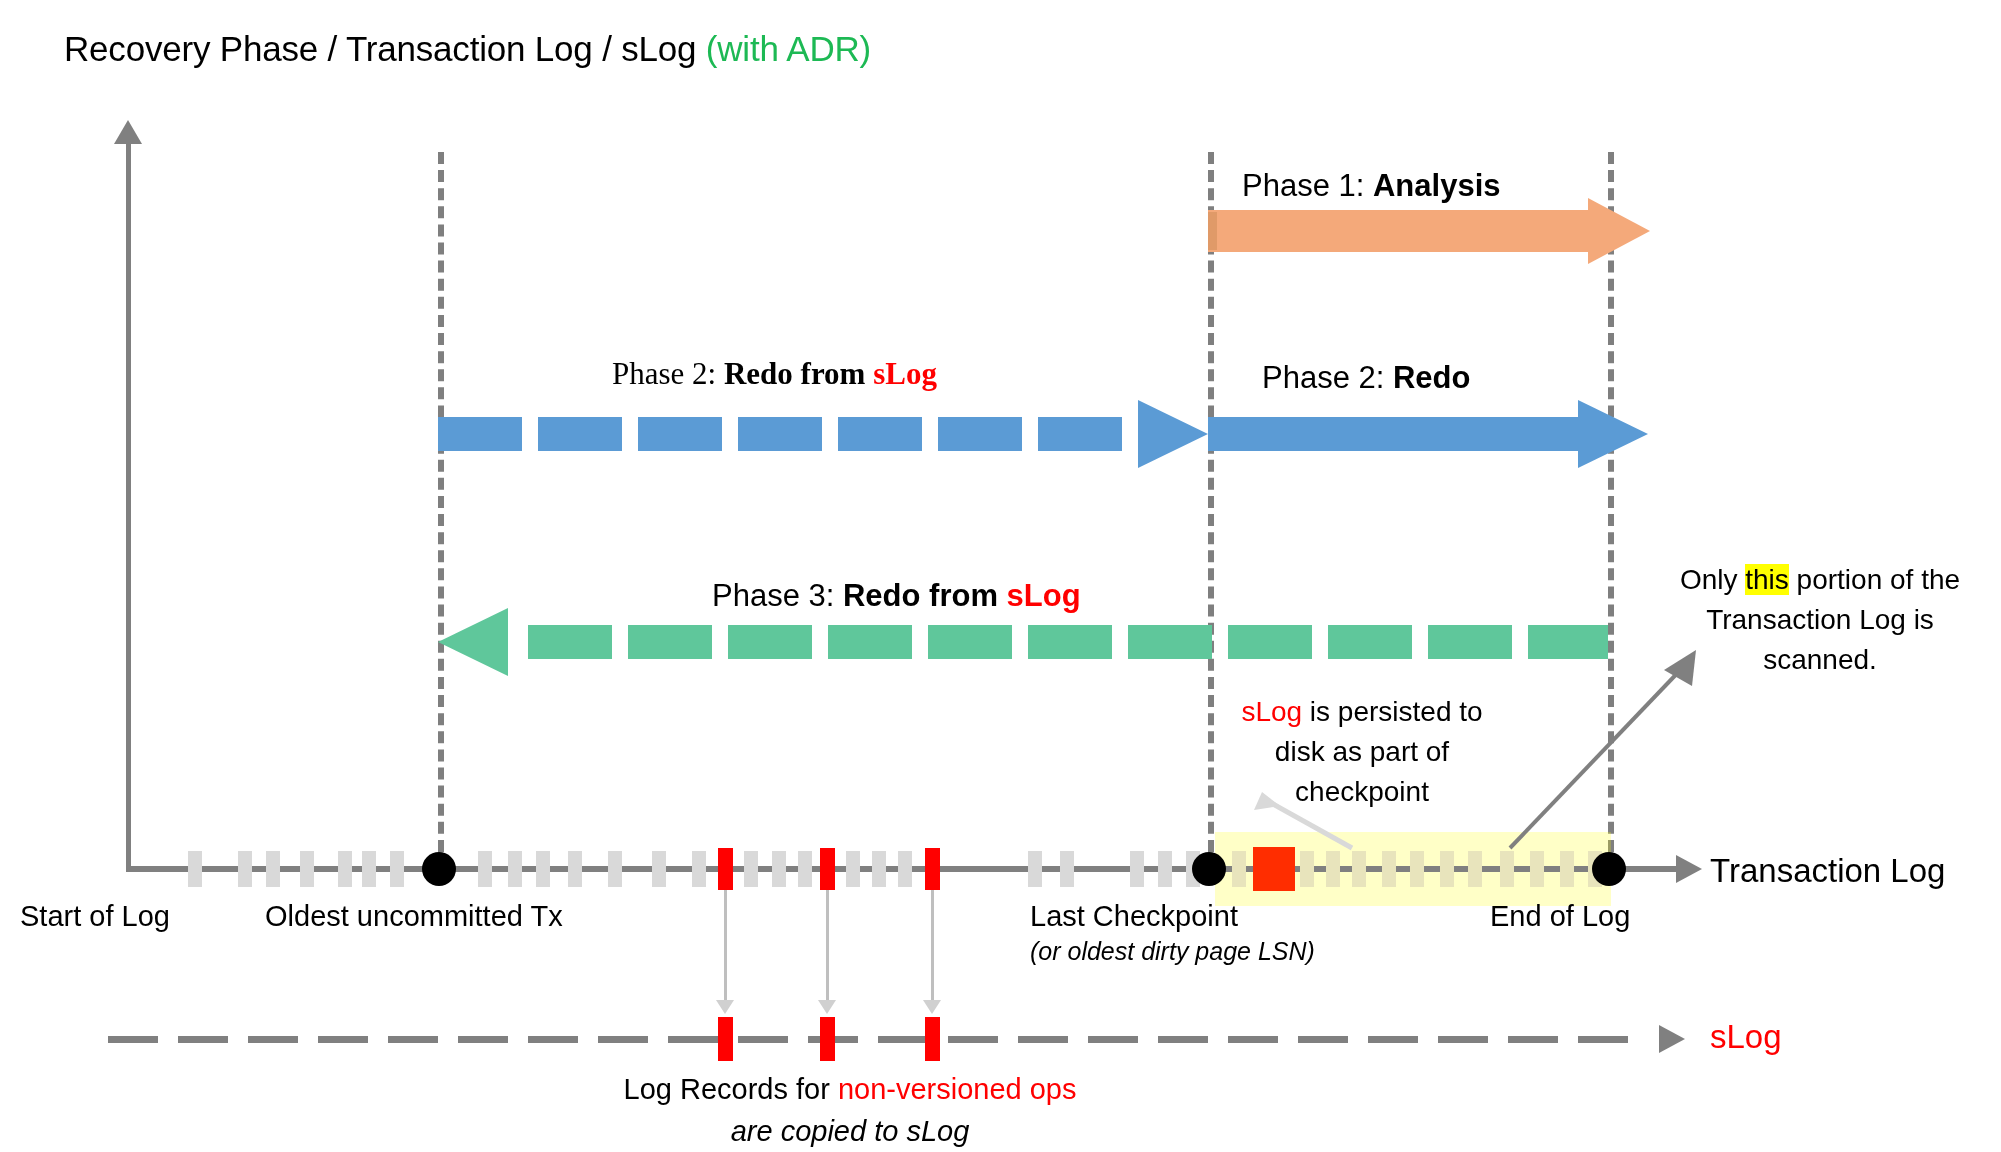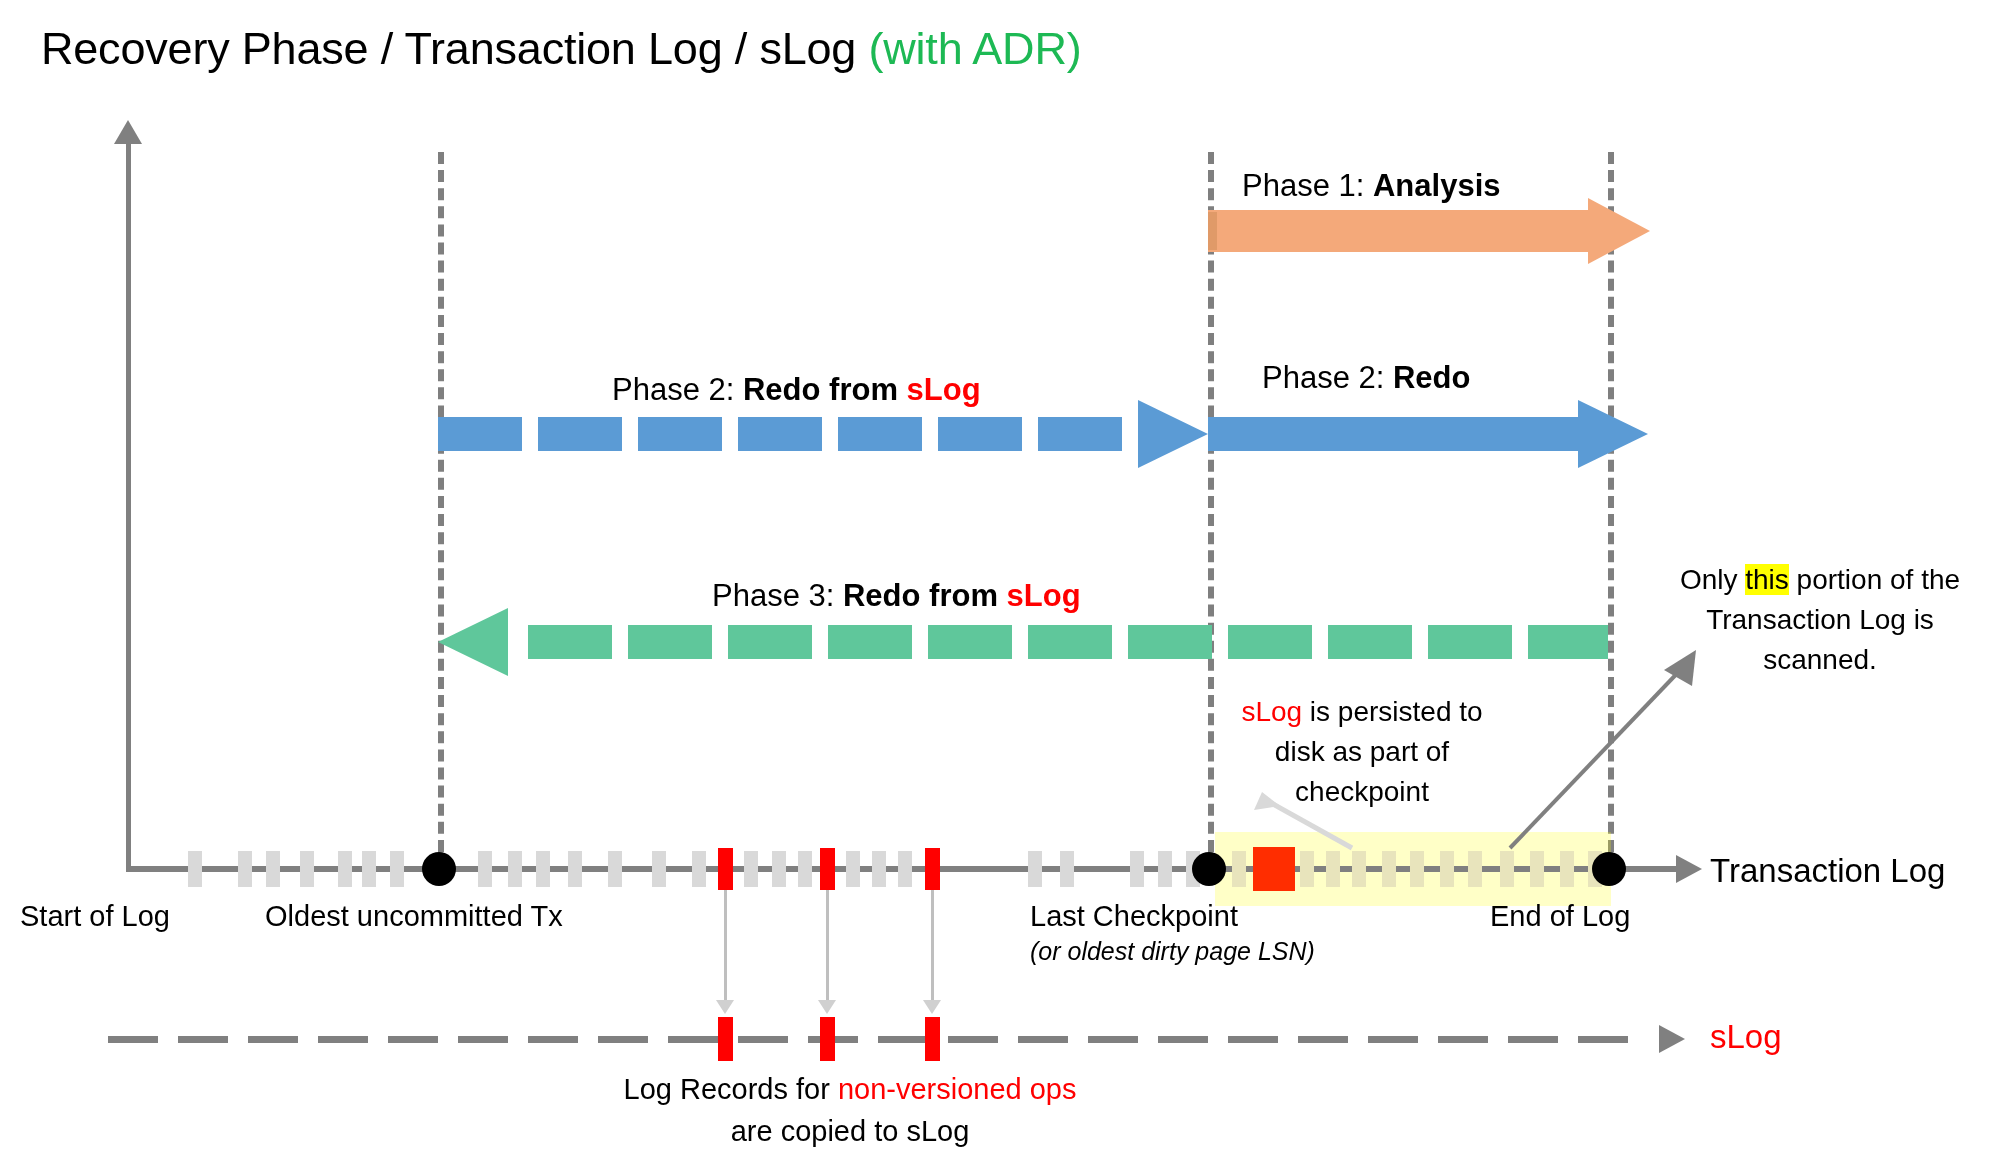--- a/index.html
+++ b/index.html
@@ -15,23 +15,23 @@
     position: relative;
     width: 2001px;
     height: 1152px;
     background: #ffffff;
     overflow: hidden;
   }
   .abs { position: absolute; }
 
   
   #title {
-    left: 41px;
+    left: 64px;
     top: 22px;
-    font-size: 45px;
+    font-size: 35px;
     line-height: 54px;
     white-space: nowrap;
     letter-spacing: -0.2px;
     text-align: right;
   }
   #title .adr { color: #1DB954; }
 
   
   .vaxis-line {
     left: 126px;
@@ -226,21 +226,21 @@
 
   <div class="phase-label" style="left:1242px; top:168px;">
     <span>Phase 1: </span><b>Analysis</b>
   </div>
   <div class="abs">
     <div class="arrow-shaft" style="left:1208px; top:210px; width:390px; height:42px; background:#F4A97A;"></div>
     <div class="arrow-head-r" style="left:1588px; top:198px; border-left:62px solid #F4A97A;"></div>
     <div class="abs" style="left:1208px; top:212px; width:9px; height:38px; background:#E09A68;"></div>
   </div>
 
-  <div class="phase-label" style="left:612px; top:372px;">
+  <div class="phase-label" style="left:612px; top:356px;font-family:Liberation Serif, serif;">
     <span>Phase 2: </span><b>Redo from </b><b class="slog">sLog</b>
   </div>
   <div class="abs">
     <div class="dashseg" style="left:438px;  top:417px; width:84px; height:34px; background:#5B9BD5;"></div>
     <div class="dashseg" style="left:538px;  top:417px; width:84px; height:34px; background:#5B9BD5;"></div>
     <div class="dashseg" style="left:638px;  top:417px; width:84px; height:34px; background:#5B9BD5;"></div>
     <div class="dashseg" style="left:738px;  top:417px; width:84px; height:34px; background:#5B9BD5;"></div>
     <div class="dashseg" style="left:838px;  top:417px; width:84px; height:34px; background:#5B9BD5;"></div>
     <div class="dashseg" style="left:938px;  top:417px; width:84px; height:34px; background:#5B9BD5;"></div>
     <div class="dashseg" style="left:1038px; top:417px; width:84px; height:34px; background:#5B9BD5;"></div>
@@ -383,15 +383,15 @@
     <line x1="112" y1="58" x2="22" y2="8" stroke="#D9D9D9" stroke-width="5"></line>
     <polygon points="22,2 40,16 14,20" fill="#D9D9D9"></polygon>
   </svg>
 
   <div class="note" style="left:1650px; top:560px; width:340px; text-align:center;"><span>Only </span><span class="hl">this</span><span> portion of the Transaction Log is scanned.</span></div>
   <svg class="connector" style="left:1500px; top:640px; width:210px; height:215px;" viewBox="0 0 210 215">
     <line x1="10" y1="208" x2="188" y2="22" stroke="#808080" stroke-width="4"></line>
     <polygon points="196,10 192,46 164,30" fill="#808080"></polygon>
   </svg>
 
-  <div class="bottom-note" style="left:540px; top:1068px; width:620px;"><span>Log Records for </span><span class="nv">non-versioned ops</span><span style="display:block;">are copied to sLog</span></div>
+  <div class="bottom-note" style="left:540px; top:1068px; width:620px;"><span>Log Records for </span><span class="nv">non-versioned ops</span><span style="display:block;font-style:italic;">are copied to sLog</span></div>
 
 </div>
 
 </body></html>

